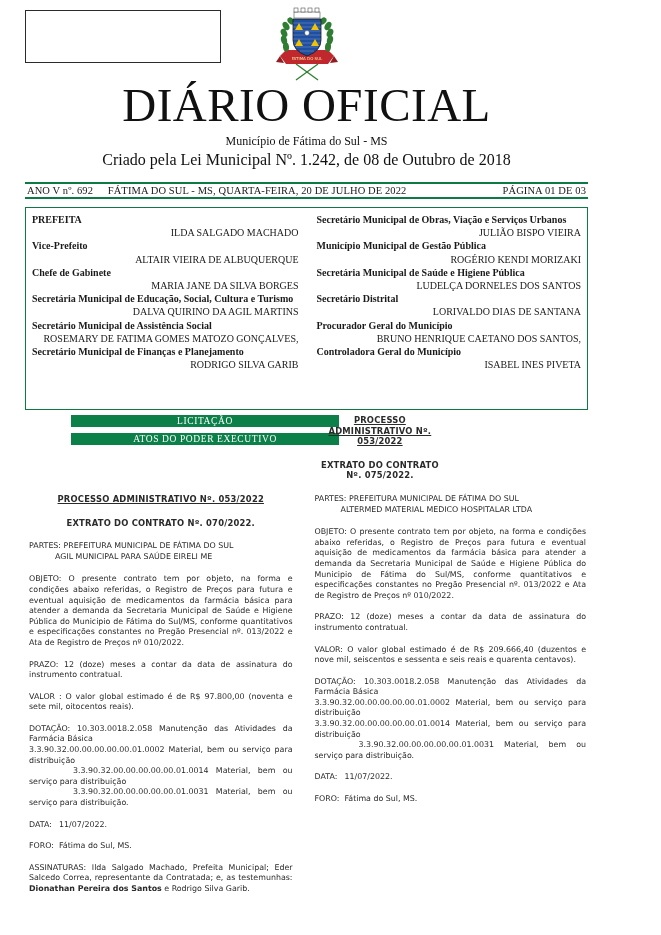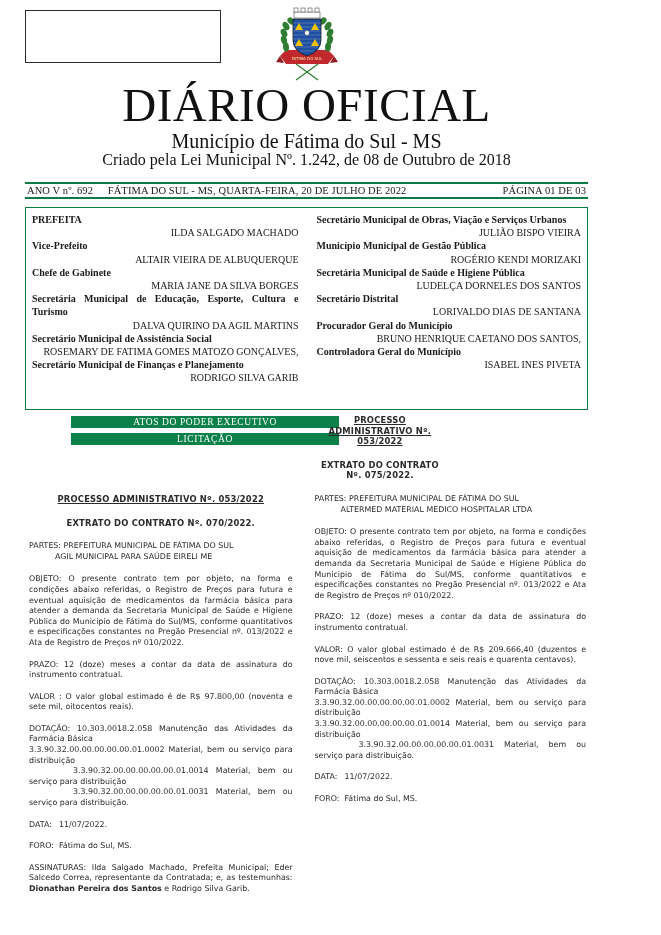--- a/index.html
+++ b/index.html
@@ -58,21 +58,21 @@
     letter-spacing: 0.5px;
     font-weight: 400;
     color: #111;
   }
   .title-sub {
     position: absolute;
     top: 131px;
     left: 0;
     right: 0;
     text-align: center;
-    font-size: 20px;
+    font-size: 12px;
     line-height: 20px;
     font-weight: 400;
     color: #111;
   }
   .title-law {
     position: absolute;
     top: 153px;
     left: 0;
     right: 0;
     text-align: center;
@@ -278,21 +278,21 @@
   </div>
 
   <div class="expediente">
     <div class="exp-col left">
       <div class="exp-role">PREFEITA</div>
       <div class="exp-name">ILDA SALGADO MACHADO</div>
       <div class="exp-role">Vice-Prefeito</div>
       <div class="exp-name">ALTAIR VIEIRA DE ALBUQUERQUE</div>
       <div class="exp-role">Chefe de Gabinete</div>
       <div class="exp-name">MARIA JANE DA SILVA BORGES</div>
-      <div class="exp-role">Secretária Municipal de Educação, Esporte, Cultura e Turismo</div>
+      <div class="exp-role">Secretária Municipal de Educação, Social, Cultura e Turismo</div>
       <div class="exp-name">DALVA QUIRINO DA AGIL MARTINS</div>
       <div class="exp-role">Secretário Municipal de Assistência Social</div>
       <div class="exp-name">ROSEMARY DE FATIMA GOMES MATOZO GONÇALVES,</div>
       <div class="exp-role">Secretário Municipal de Finanças e Planejamento</div>
       <div class="exp-name">RODRIGO SILVA GARIB</div>
     </div>
     <div class="exp-col right">
       <div class="exp-role">Secretário Municipal de Obras, Viação e Serviços Urbanos</div>
       <div class="exp-name">JULIÃO BISPO VIEIRA</div>
       <div class="exp-role">Município Municipal de Gestão Pública</div>
@@ -303,22 +303,22 @@
       <div class="exp-name">LORIVALDO DIAS DE SANTANA</div>
       <div class="exp-role">Procurador Geral do Município</div>
       <div class="exp-name">BRUNO HENRIQUE CAETANO DOS SANTOS,</div>
       <div class="exp-role">Controladora Geral do Município</div>
       <div class="exp-name">ISABEL INES PIVETA</div>
     </div>
   </div>
 
   <div style="display:flex;">
     <div style="width:50%;">
+      <div class="banner banner-lic">LICITAÇÃO</div>
       <div class="banner banner-atos">ATOS DO PODER EXECUTIVO</div>
-      <div class="banner banner-lic">LICITAÇÃO</div>
       <div style="height:14px"></div>
     </div>
     <div style="width:50%;">
       <div style="height:5px"></div>
       <div class="col right" style="padding-top:0">
         <div class="proc-title">PROCESSO ADMINISTRATIVO Nº. 053/2022</div>
         <div class="extrato-title">EXTRATO DO CONTRATO Nº. 075/2022.</div>
       </div>
     </div>
   </div>

